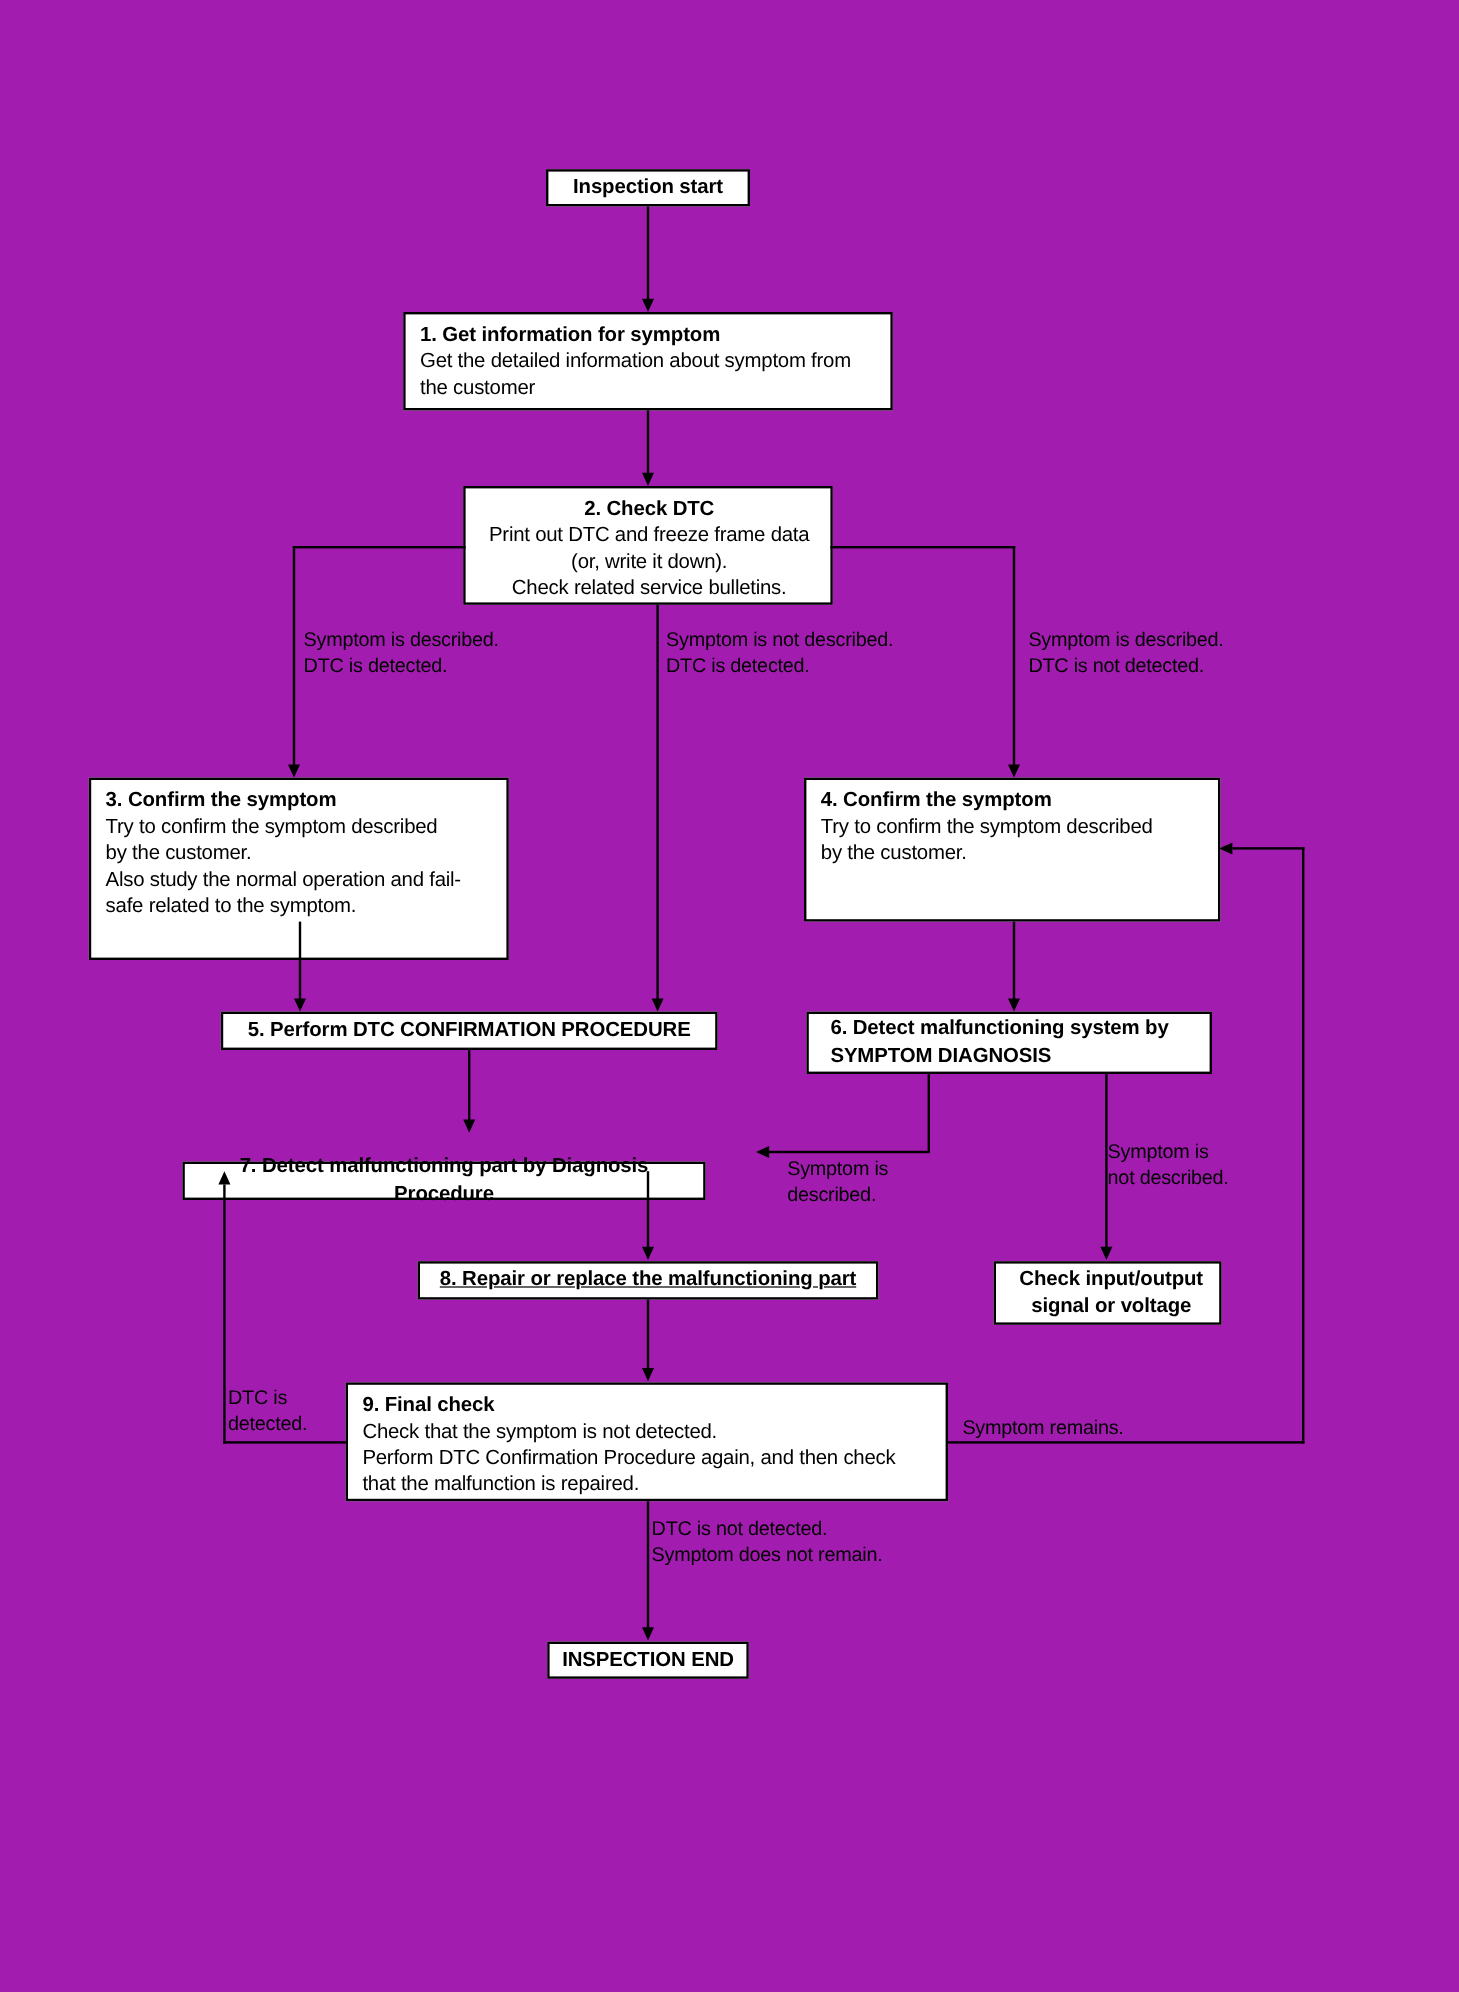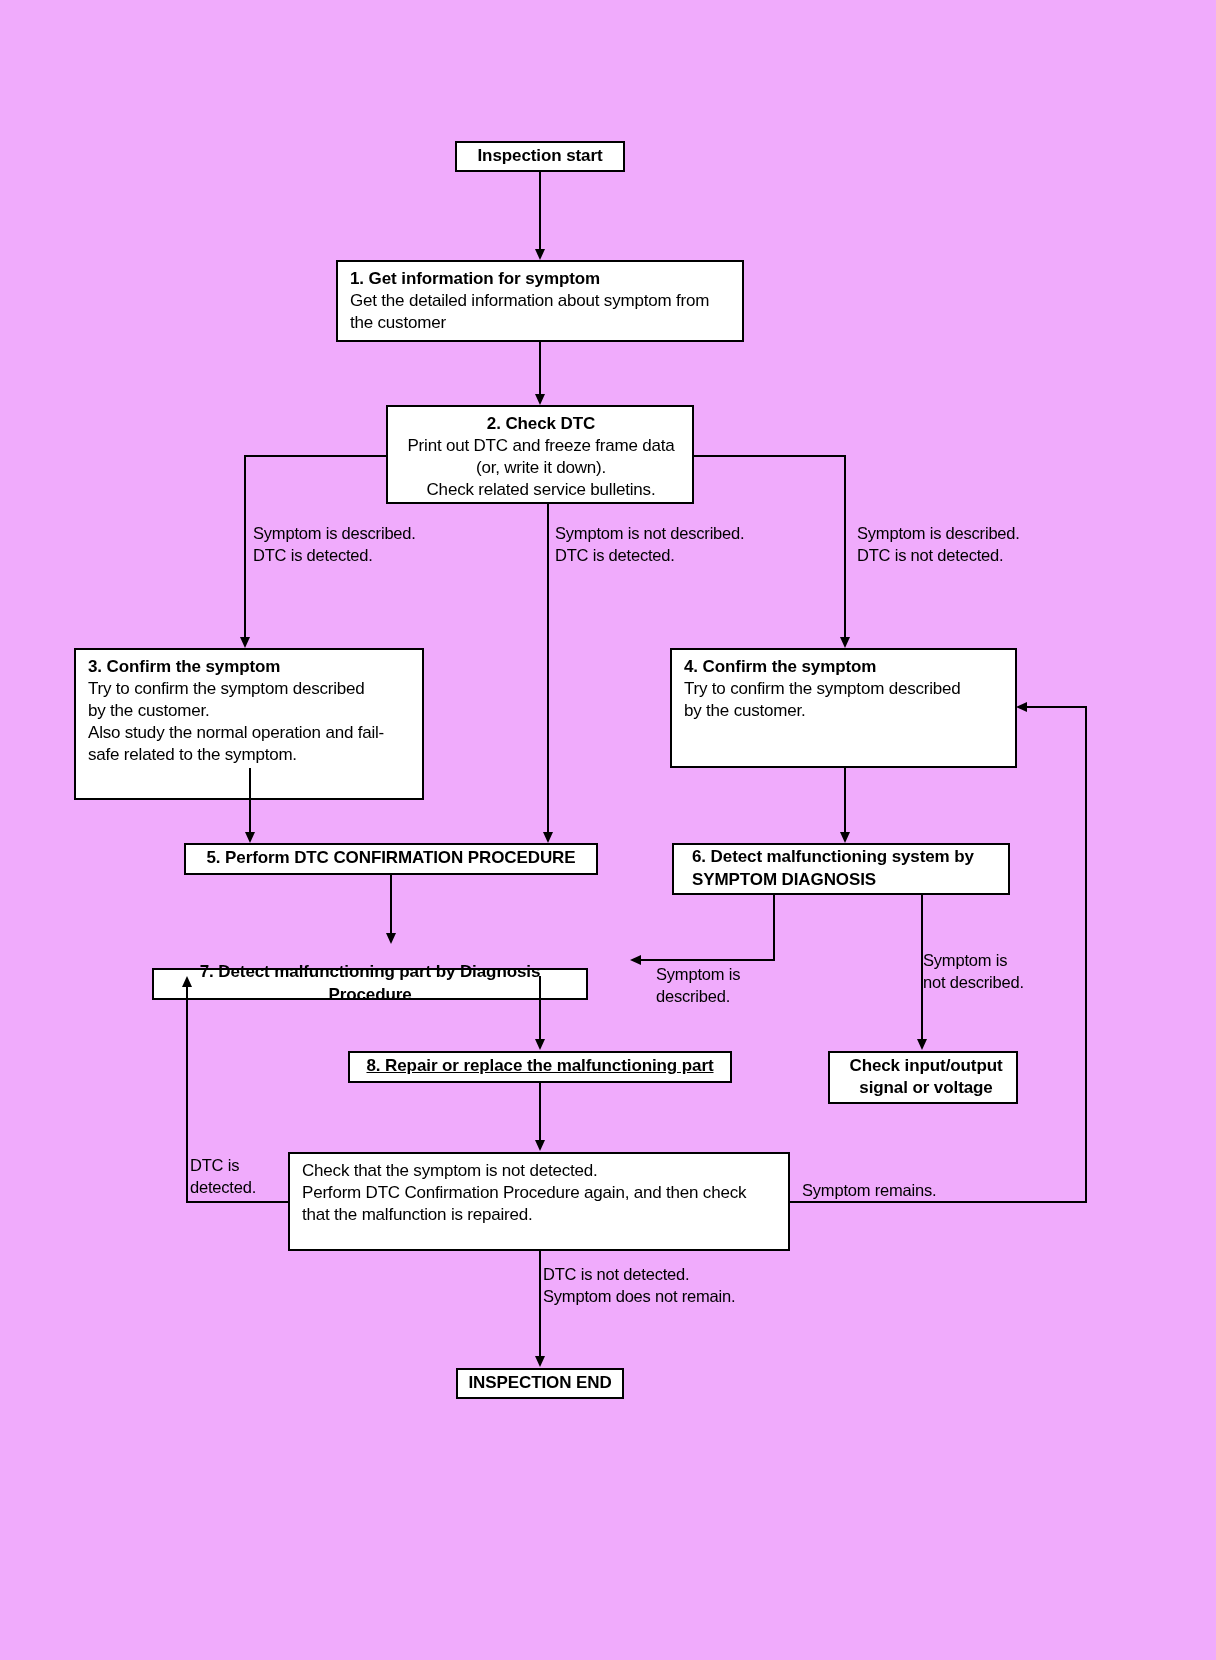--- a/index.html
+++ b/index.html
@@ -4,21 +4,21 @@
 <style>
   html, body {
     margin: 0;
     padding: 0;
     background: #ffffff;
   }
   #page {
     position: relative;
     width: 1216px;
     height: 1660px;
-    background: #f0abfc;
+    background: #a21caf;
     font-family: "Liberation Sans", sans-serif;
     color: #000000;
     overflow: hidden;
   }
   .node {
     position: absolute;
     box-sizing: border-box;
     border: 2px solid #000;
     background: #fff;
     padding: 6px 10px 16px 12px;
@@ -134,20 +134,21 @@
 
   <div class="node center single" style="left:152px; top:968px; width:436px; height:32px;">
     <div class="ttl">7. Detect malfunctioning part by Diagnosis Procedure</div>
   </div>
 
   <div class="node center single" style="left:348px; top:1051px; width:384px; height:32px;text-decoration:underline;">
     <div class="ttl">8. Repair or replace the malfunctioning part</div>
   </div>
 
   <div class="node" style="left:288px; top:1152px; width:502px; height:99px;">
+    <div class="ttl">9. Final check</div>
     <div class="bdy">Check that the symptom is not detected.
 Perform DTC Confirmation Procedure again, and then check
 that the malfunction is repaired.</div>
   </div>
 
   <div class="node center single" style="left:828px; top:1051px; width:190px; height:53px;">
     <div class="ttl" style="text-align:center; padding-left:6px;">Check input/output
 signal or voltage</div>
   </div>
 

